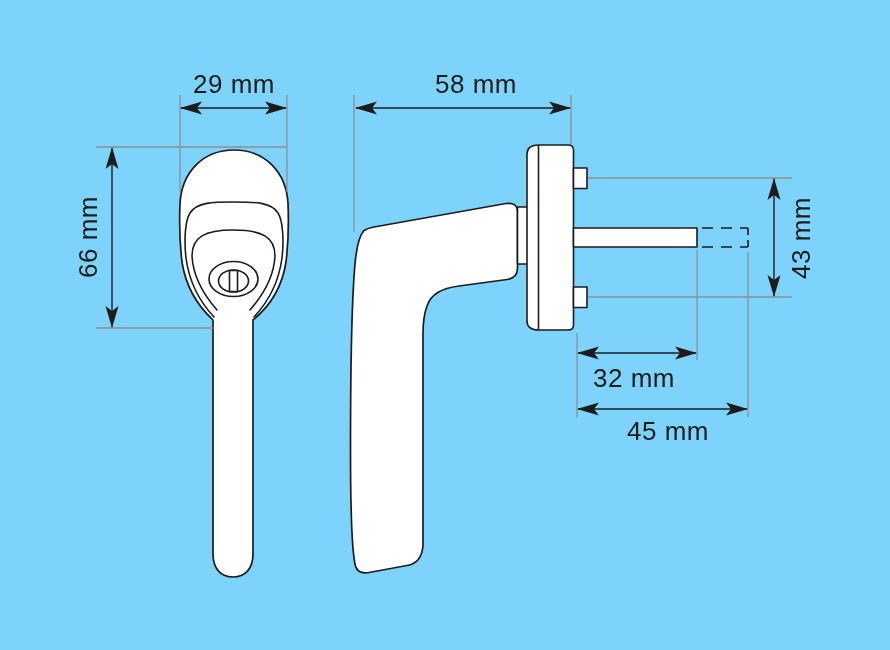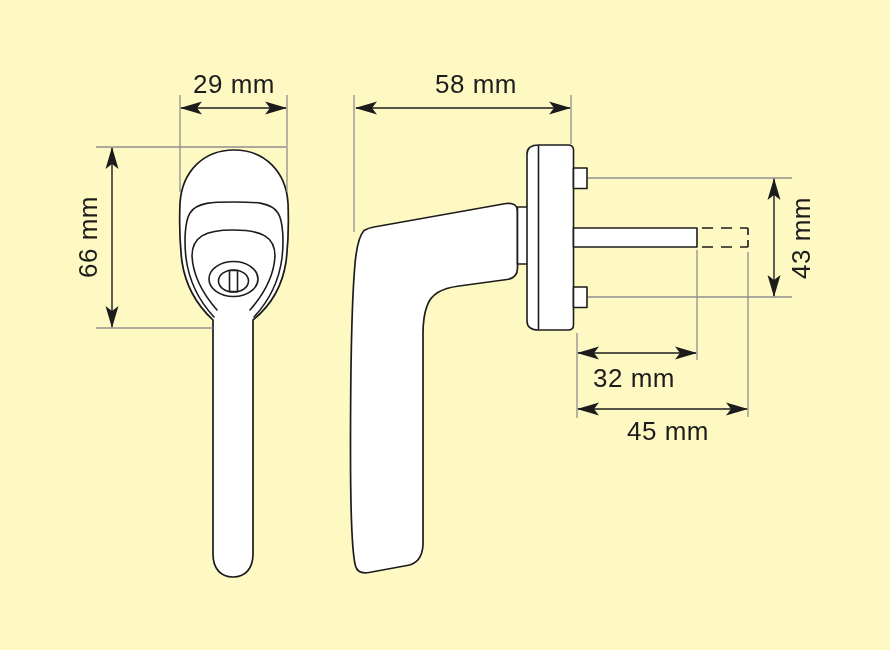--- a/index.html
+++ b/index.html
@@ -4,21 +4,21 @@
 <style>
   :root{
     --line:#1c1c1c;
     --ext:#8f8f8f;
     --text:#1c1c1c;
   }
   html,body{margin:0;padding:0;background:#ffffff;}
   .page{
     position:relative;
     width:890px;height:650px;
-    background:#fef9c3;
+    background:#7dd3fc;
     overflow:hidden;
   }
   svg{display:block;}
   .outline{fill:#ffffff;stroke:var(--line);stroke-width:1.7;stroke-linejoin:round;}
   .contour{fill:none;stroke:var(--line);stroke-width:1.6;stroke-linejoin:round;stroke-linecap:round;}
   .part{fill:#ffffff;stroke:var(--line);stroke-width:1.6;stroke-linejoin:round;}
   .dimline{stroke:var(--line);stroke-width:1.4;fill:none;}
   .extline{stroke:var(--ext);stroke-width:1.3;fill:none;}
   .dash{stroke:var(--line);stroke-width:1.6;fill:none;stroke-dasharray:11 8;}
   .dashv{stroke:var(--line);stroke-width:1.6;fill:none;stroke-dasharray:7 5;}

